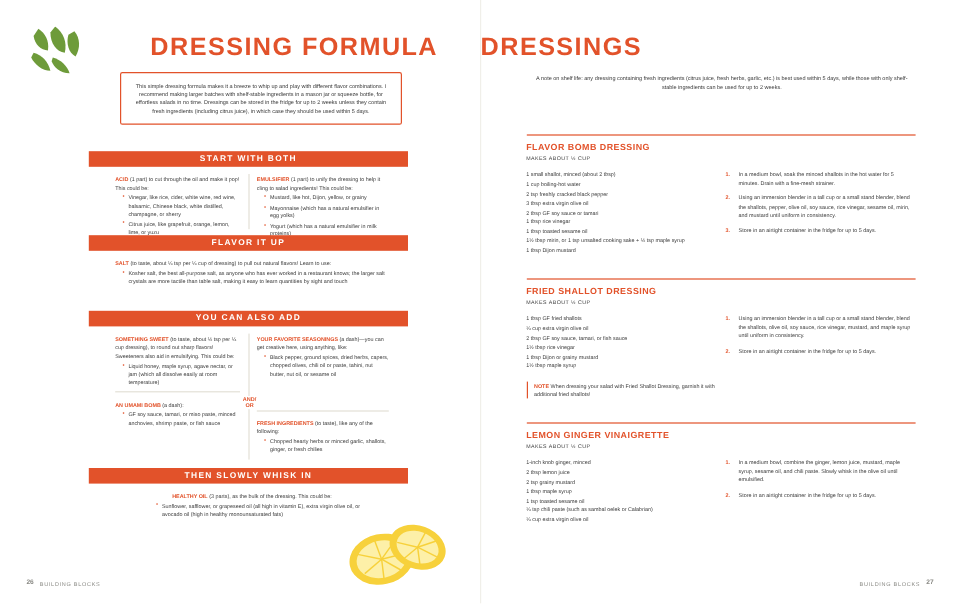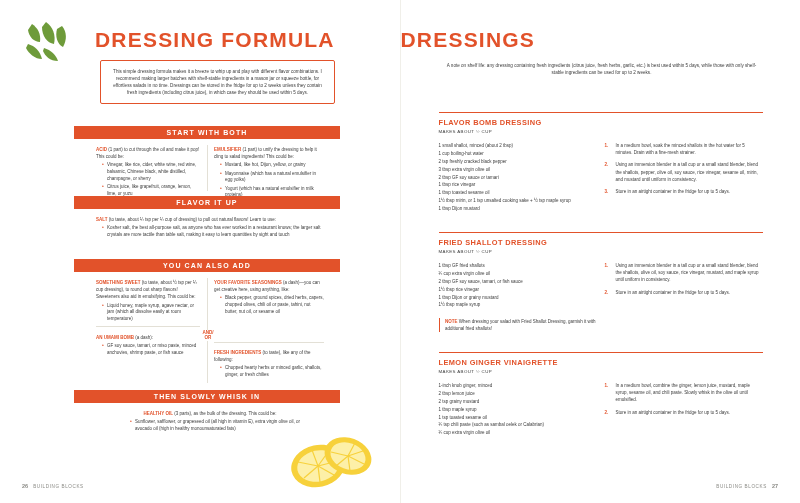--- a/index.html
+++ b/index.html
@@ -4,21 +4,21 @@
 <style>
   html,body{margin:0;padding:0;}
   body{width:800px;height:503px;background:#ffffff;font-family:"Liberation Sans",sans-serif;overflow:hidden;}
   .page{position:relative;width:800px;height:503px;background:#fdfdfb;}
   .spread{display:flex;width:800px;height:503px;}
   .left-page{position:relative;width:400px;height:503px;background:#ffffff;}
   .right-page{position:relative;width:400px;height:503px;background:#ffffff;border-left:1px solid #f0efe9;}
 
   
   .leaf{position:absolute;left:22px;top:22px;width:48px;height:40px;}
-  .title-main{position:absolute;left:95px;top:28px;width:270px;text-align:left;
+  .title-main{position:absolute;left:95px;top:28px;width:270px;text-align:right;
     font-family:"Liberation Sans",sans-serif;font-weight:bold;font-size:21px;letter-spacing:1.2px;
     color:#e2522a;text-transform:uppercase;}
   .intro-box{position:absolute;left:100px;top:60px;width:215px;border:1px solid #e2522a;
     border-radius:2px;padding:7px 9px;font-size:4.6px;line-height:1.55;color:#3b3b3b;text-align:center;}
 
   .band{position:absolute;left:74px;width:266px;background:#e2522a;color:#fff;text-align:center;
     font-weight:bold;font-size:7px;letter-spacing:1.1px;padding:3px 0;text-transform:uppercase;}
   .band.b1{top:126px;}
   .band.b2{top:196px;}
   .band.b3{top:259px;}

